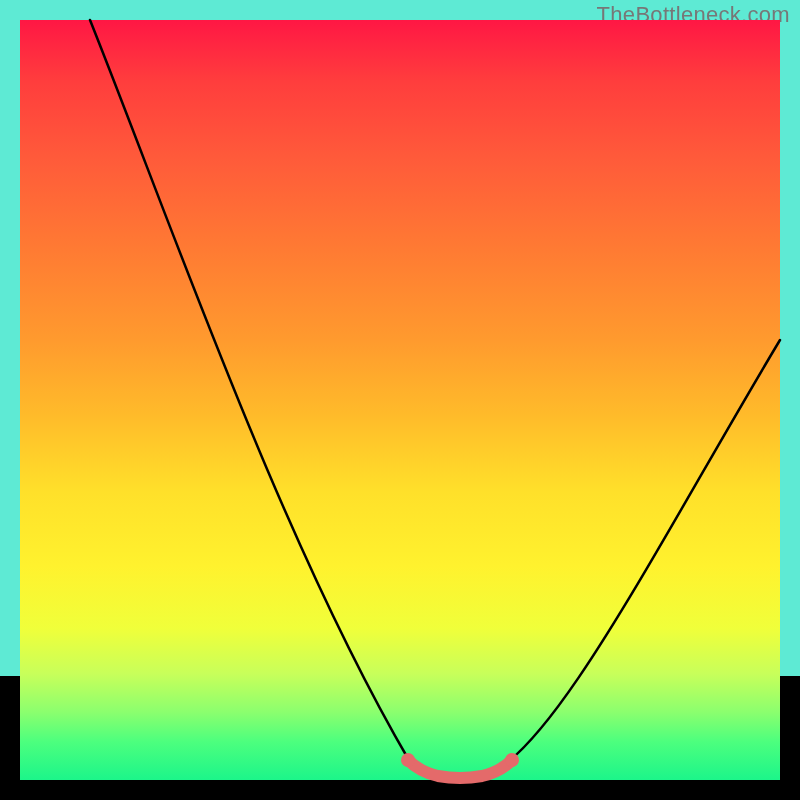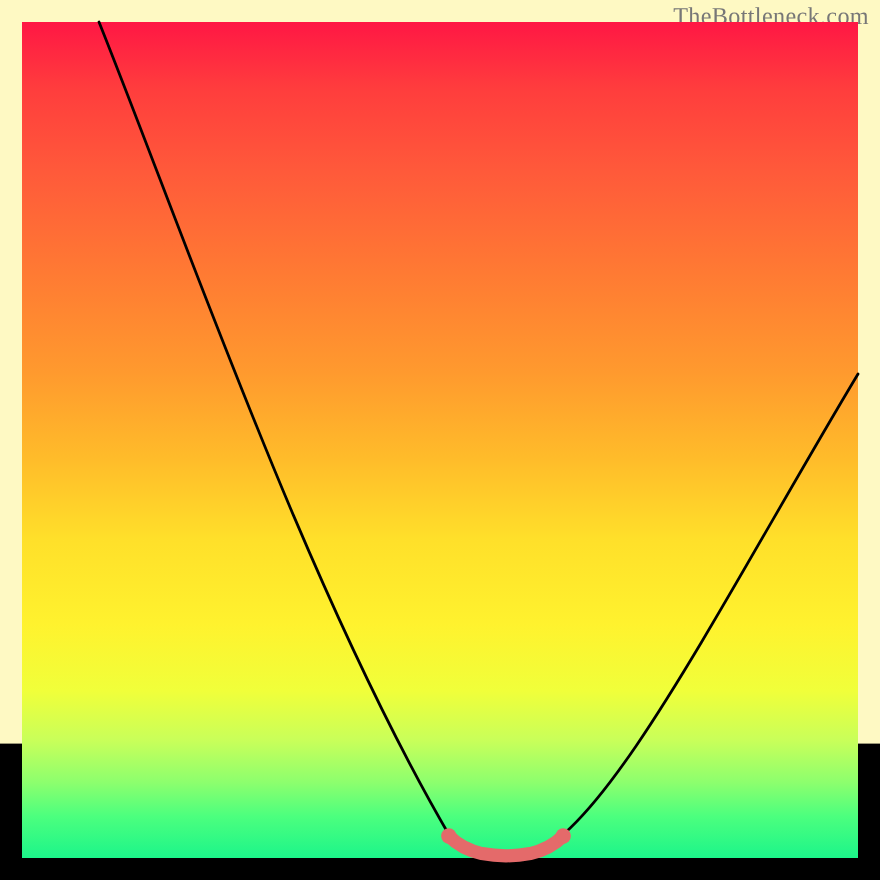--- a/index.html
+++ b/index.html
@@ -8,22 +8,21 @@
     width: 800px;
     height: 800px;
     background: #000;
     font-family: Arial, Helvetica, sans-serif;
     overflow: hidden;
   }
   .frame {
     position: relative;
     width: 800px;
     height: 676px;
-    background: #fef9c3;
-    font-family: Liberation Serif, serif;
+    background: #5eead4;
   }
   .plot-area {
     position: absolute;
     left: 20px;
     top: 20px;
     width: 760px;
     height: 760px;
     
     background: linear-gradient(
       to bottom,

